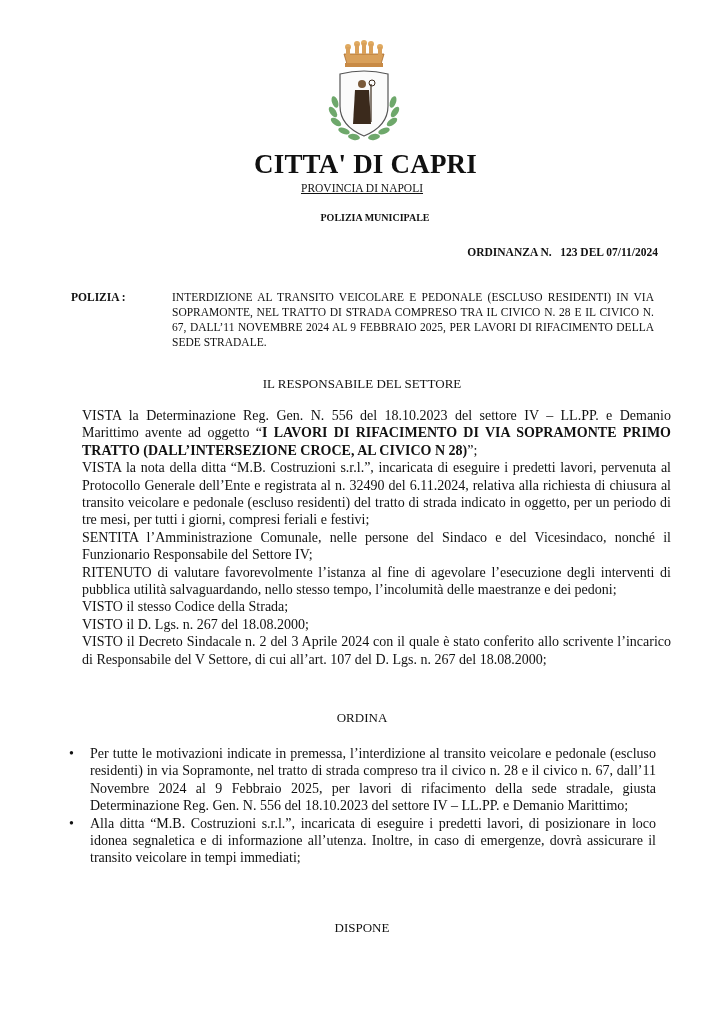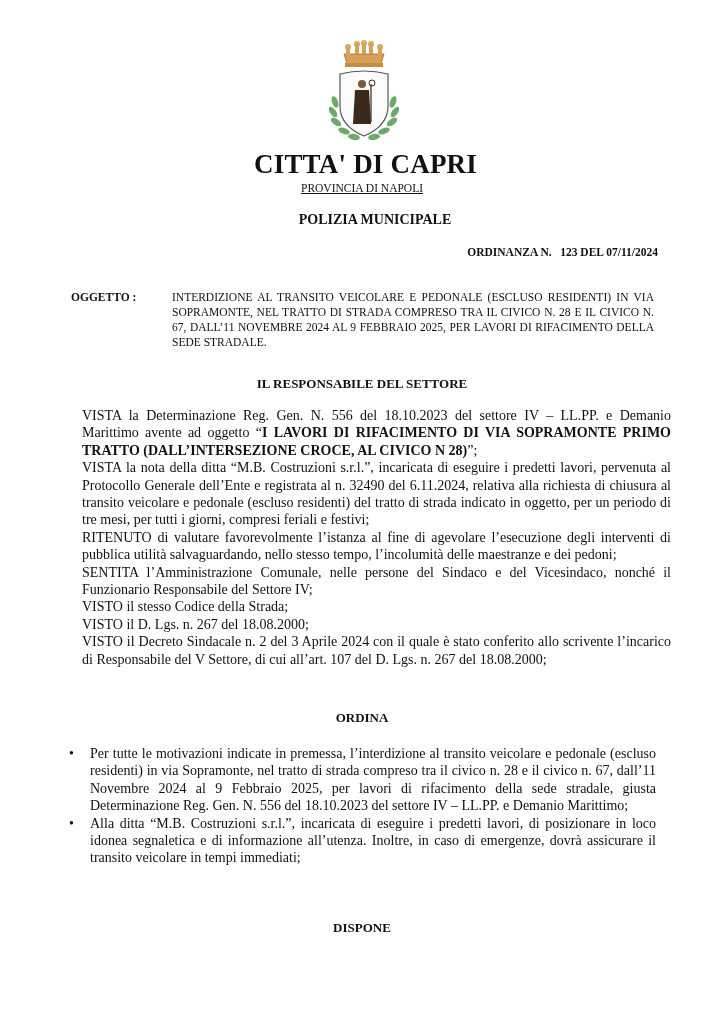--- a/index.html
+++ b/index.html
@@ -14,37 +14,37 @@
   .city-title {
     position: absolute; left: 0; right: 0; top: 149px; text-align: center;
     font-weight: bold; font-size: 27px; letter-spacing: 0.2px; margin-left: 7px;
   }
   .province {
     position: absolute; left: 0; right: 0; top: 182px; text-align: center;
     font-size: 11.5px; text-decoration: underline;
   }
   .office {
     position: absolute; left: 0; right: 0; top: 212px; text-align: center;
-    font-weight: bold; font-size: 14px; padding-left: 26px;
+    font-weight: bold; font-size: 10px; padding-left: 26px;
   }
   .ordinance {
     position: absolute; right: 66px; top: 246px;
     font-weight: bold; font-size: 11.5px; white-space: pre;
   }
 
   .subject-label {
     position: absolute; left: 71px; top: 291px; font-weight: bold; font-size: 11.5px;
   }
   .subject-text {
     position: absolute; left: 172px; top: 290px; width: 482px;
     font-size: 11.5px; line-height: 15px; text-align: justify;
   }
 
   .section-heading {
-    position: absolute; left: 0; right: 0; text-align: center; font-weight: bold; font-size: 13px;
+    position: absolute; left: 0; right: 0; text-align: center; font-weight: normal; font-size: 13px;
   }
 
   .body-text {
     position: absolute; left: 82px; width: 589px;
     font-size: 14px; line-height: 17.4px; text-align: justify;
   }
   .body-text p { margin: 0; }
   .body-text b { font-weight: bold; }
 
   .order-list {
@@ -95,30 +95,30 @@
       <ellipse cx="66" cy="97" rx="3" ry="6" transform="rotate(70 66 97)"></ellipse>
       <ellipse cx="56" cy="103" rx="3" ry="6" transform="rotate(80 56 103)"></ellipse>
     </g>
   </svg>
 
   <div class="city-title">CITTA' DI CAPRI</div>
   <div class="province">PROVINCIA DI NAPOLI</div>
   <div class="office">POLIZIA MUNICIPALE</div>
   <div class="ordinance">ORDINANZA N.   123 DEL 07/11/2024</div>
 
-  <div class="subject-label">OGGETTO :</div>
+  <div class="subject-label">POLIZIA :</div>
   <div class="subject-text">INTERDIZIONE AL TRANSITO VEICOLARE E PEDONALE (ESCLUSO RESIDENTI) IN VIA SOPRAMONTE, NEL TRATTO DI STRADA COMPRESO TRA IL CIVICO N. 28 E IL CIVICO N. 67, DALL’11 NOVEMBRE 2024 AL 9 FEBBRAIO 2025, PER LAVORI DI RIFACIMENTO DELLA SEDE STRADALE.</div>
 
   <div class="section-heading" style="top:376px;">IL RESPONSABILE DEL SETTORE</div>
 
   <div class="body-text" style="top:407px;">
     <p><span>VISTA la Determinazione Reg. Gen. N. 556 del 18.10.2023 del settore IV – LL.PP. e Demanio Marittimo avente ad oggetto “</span><b>I LAVORI DI RIFACIMENTO DI VIA SOPRAMONTE PRIMO TRATTO (DALL’INTERSEZIONE CROCE, AL CIVICO N 28)</b><span>”;</span></p>
     <p>VISTA la nota della ditta “M.B. Costruzioni s.r.l.”, incaricata di eseguire i predetti lavori, pervenuta al Protocollo Generale dell’Ente e registrata al n. 32490 del 6.11.2024, relativa alla richiesta di chiusura al transito veicolare e pedonale (escluso residenti) del tratto di strada indicato in oggetto, per un periodo di tre mesi, per tutti i giorni, compresi feriali e festivi;</p>
+    <p>SENTITA l’Amministrazione Comunale, nelle persone del Sindaco e del Vicesindaco, nonché il Funzionario Responsabile del Settore IV;</p>
     <p>RITENUTO di valutare favorevolmente l’istanza al fine di agevolare l’esecuzione degli interventi di pubblica utilità salvaguardando, nello stesso tempo, l’incolumità delle maestranze e dei pedoni;</p>
-    <p>SENTITA l’Amministrazione Comunale, nelle persone del Sindaco e del Vicesindaco, nonché il Funzionario Responsabile del Settore IV;</p>
     <p>VISTO il stesso Codice della Strada;</p>
     <p>VISTO il D. Lgs. n. 267 del 18.08.2000;</p>
     <p>VISTO il Decreto Sindacale n. 2 del 3 Aprile 2024 con il quale è stato conferito allo scrivente l’incarico di Responsabile del V Settore, di cui all’art. 107 del D. Lgs. n. 267 del 18.08.2000;</p>
   </div>
 
   <div class="section-heading" style="top:710px;">ORDINA</div>
 
   <ul class="order-list" style="top:745px;">
     <li>
       <span class="bullet">•</span>

